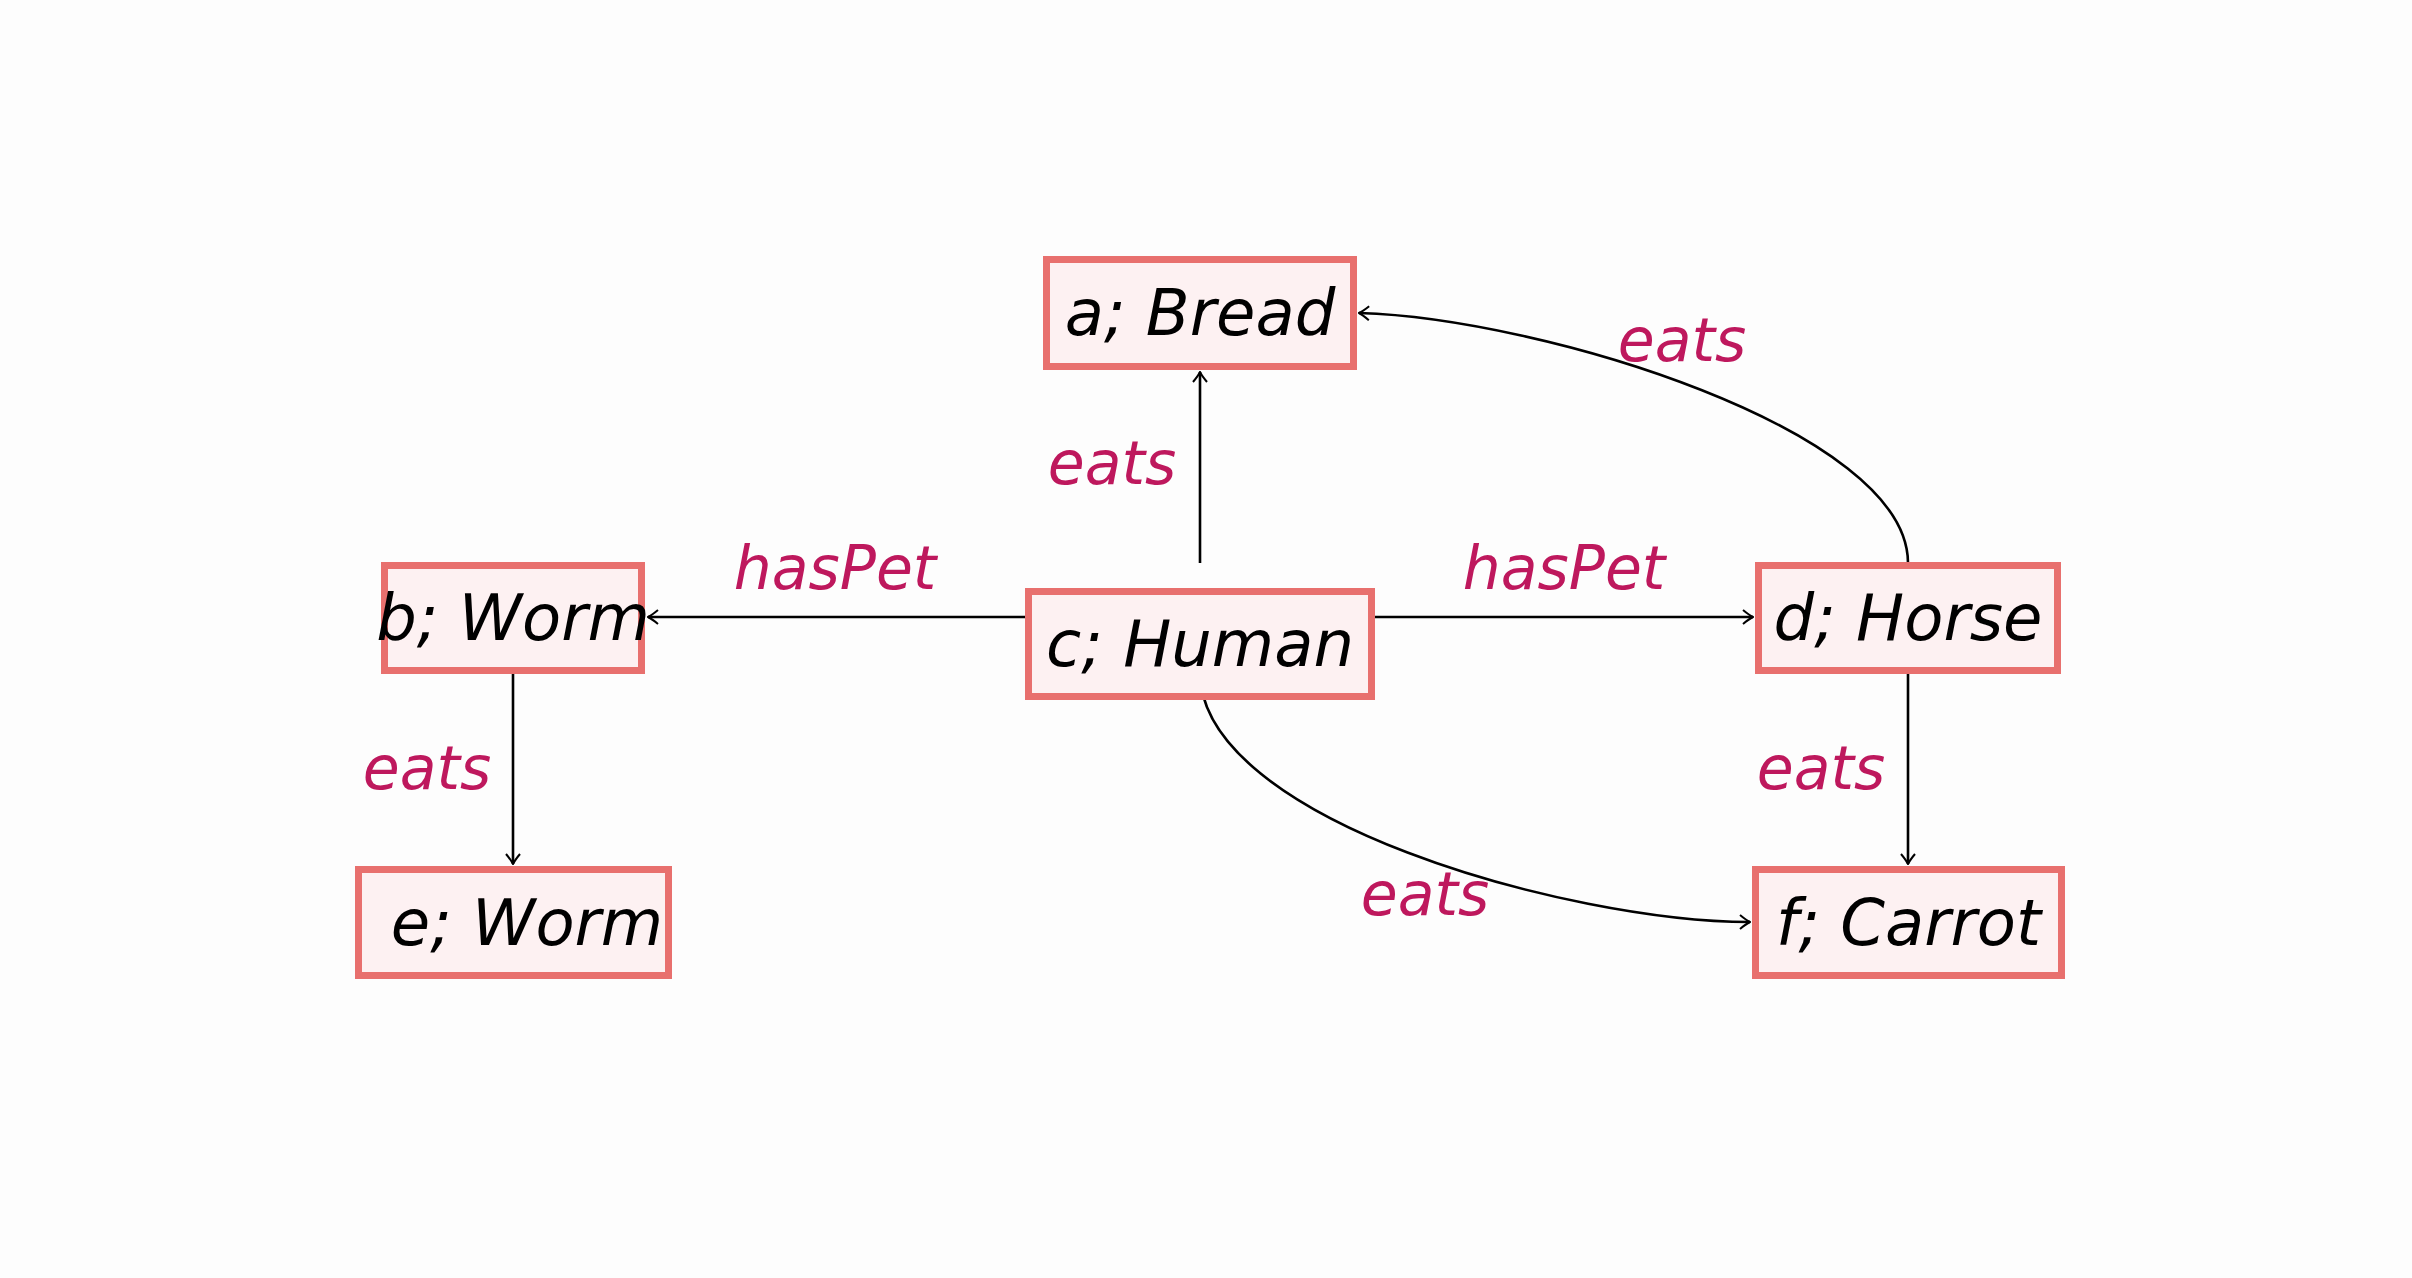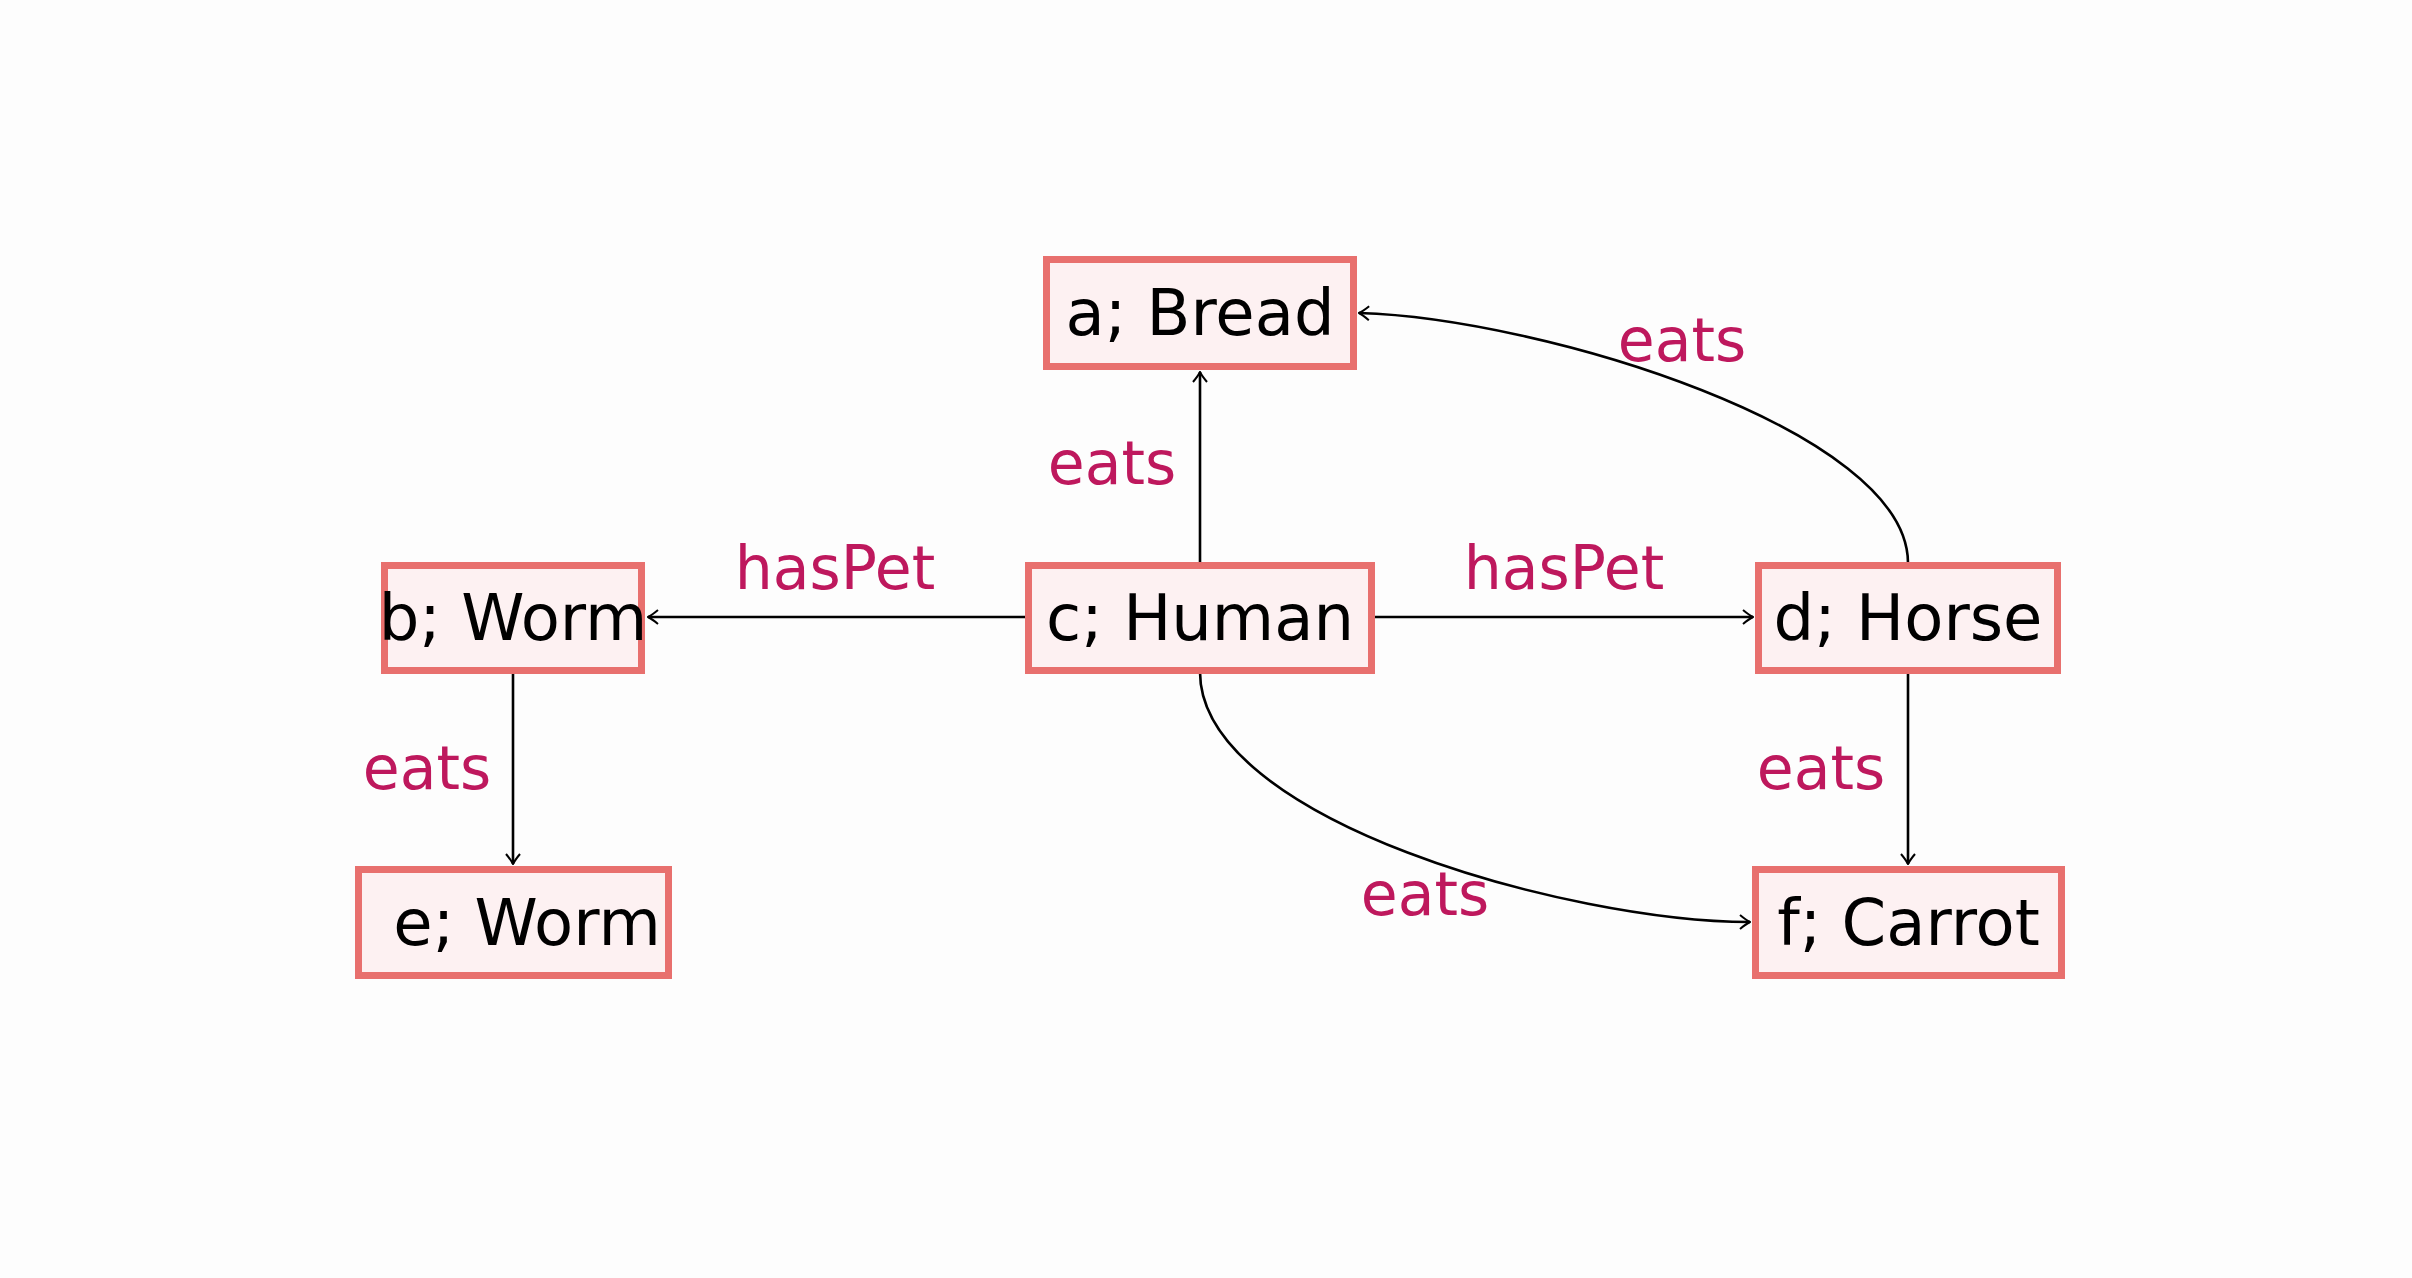--- a/index.html
+++ b/index.html
@@ -2,21 +2,21 @@
 <html><head>
 <meta charset="utf-8">
 <style>
   html, body { margin: 0; padding: 0; }
   body {
     width: 2412px; height: 1278px; overflow: hidden;
     background: #FDFDFD;
     font-family: "DejaVu Sans", "Liberation Sans", sans-serif;
     position: relative;
   }
-  #canvas { position: absolute; left: 0; top: 0; width: 2412px; height: 987px; }
+  #canvas { position: absolute; left: 0; top: 0; width: 2412px; height: 987px; font-style: italic; }
   svg.edges { position: absolute; left: 0; top: 0; }
   .node {
     position: absolute;
     box-sizing: border-box;
     border: 7px solid #E8706E;
     background: #FDF1F2;
     color: #000;
     display: flex; align-items: center; justify-content: center;
     font-size: 64px;
     line-height: 1;
@@ -61,21 +61,21 @@
   </svg>
 
   <div class="node" style="left:1043px; top:256px; width:314px; height:114px;">
     <span>a; Bread</span>
   </div>
 
   <div class="node" style="left:381px; top:562px; width:264px; height:112px;">
     <span>b; Worm</span>
   </div>
 
-  <div class="node" style="left:1025px; top:562px; width:350px; height:112px;text-align:center;">
+  <div class="node" style="left:1025px; top:588px; width:350px; height:112px;text-align:center;">
     <span>c; Human</span>
   </div>
 
   <div class="node" style="left:1755px; top:562px; width:306px; height:112px;">
     <span>d; Horse</span>
   </div>
 
   <div class="node" style="left:355px; top:866px; width:317px; height:113px;padding-left:27px;">
     <span>e; Worm</span>
   </div>

